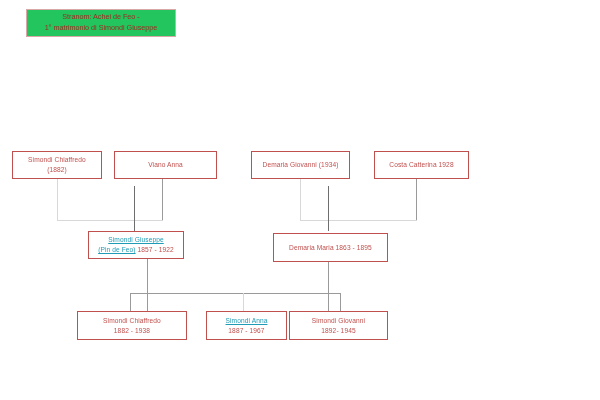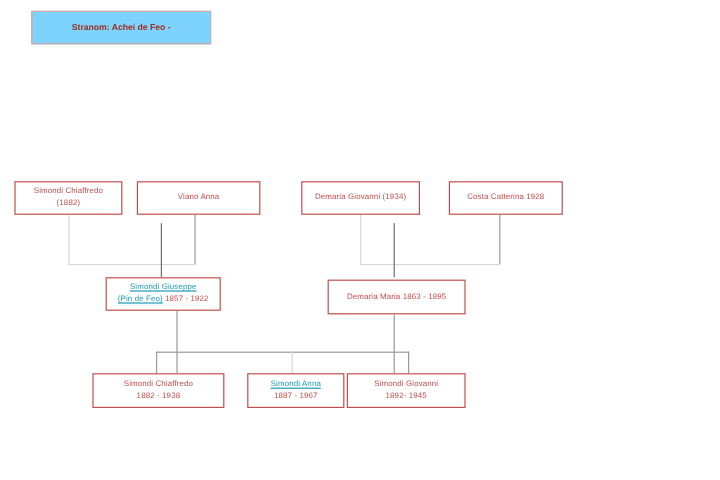--- a/index.html
+++ b/index.html
@@ -43,38 +43,39 @@
   }
   .node .mixed{white-space:nowrap;}
   .node .mixed .link{display:inline;}
 
   
   #title-box{
     position:absolute;
     left:26px;top:9px;width:150px;height:28px;
     box-sizing:border-box;
     border:1px solid #d9a7a5;
-    background:#7dd3fc;
+    background:#22c55e;
     color:#9e2b22;
     font-size:7.2px;
-    font-weight:bold;
+    font-weight:normal;
     line-height:1.5;
     display:flex;flex-direction:column;
     align-items:center;justify-content:center;
     text-align:center;
   }
   #title-box .ln{white-space:nowrap;}
 </style>
 </head>
 <body>
 
 <div id="canvas">
 
   <div id="title-box">
     <span class="ln">Stranom: Achei de Feo -</span>
+    <span class="ln">1° matrimonio di Simondi Giuseppe</span>
   </div>
 
   <div class="line vline light" style="left:57px;top:179px;height:41px;"></div>
 
   <div class="line vline" style="left:162px;top:179px;height:41px;"></div>
 
   <div class="line hline light" style="left:57px;top:220px;width:106px;"></div>
 
   <div class="line vline dark" style="left:134px;top:186px;height:45px;"></div>
 

